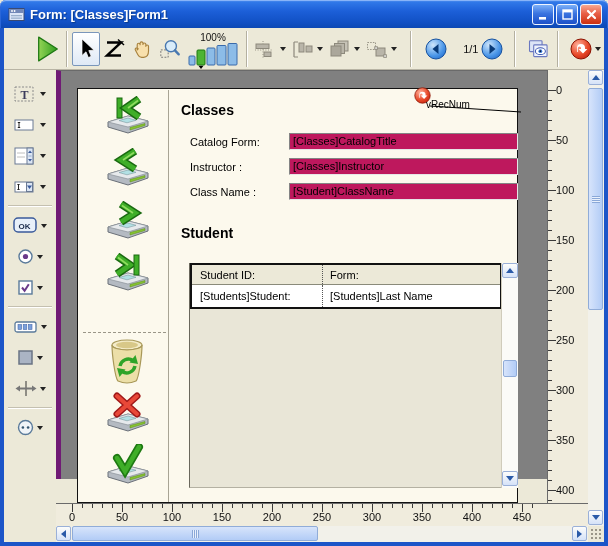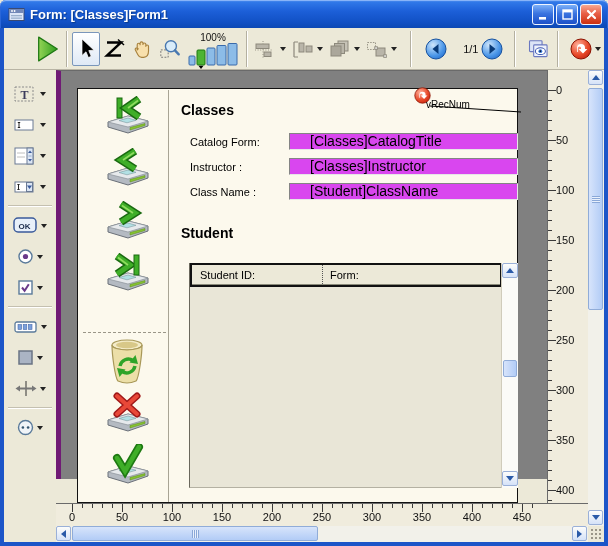--- a/index.html
+++ b/index.html
@@ -36,22 +36,22 @@
   .pitem{height:27px;margin-top:4px;display:flex;align-items:center;justify-content:center;gap:3px;background:none;border:none;padding:0;}
   .psep{height:2px;margin:5px 4px 1px 4px;background:linear-gradient(180deg,#c4c0b0 0 1px,#fff 1px 2px);}
   
   .canvas{position:absolute;left:56px;top:70px;width:491px;height:409px;background:#808080;border-top:1px solid #6a6a6a;border-left:5px solid #701a75;}
   .page{position:absolute;left:16px;top:17px;width:441px;height:415px;background:#fcf9ed;border:1px solid #111;}
   .coldiv{position:absolute;left:90px;top:1px;width:1px;height:412px;background:#a8a494;}
   .navbtn{position:absolute;left:26px;width:48px;height:46px;background:none;border:none;padding:0;}
   .dashsep{position:absolute;left:5px;top:243px;width:83px;border-top:1px dashed #9a9688;}
   .heading{position:absolute;font-size:14px;font-weight:bold;color:#000;}
   .flabel{position:absolute;left:112px;font-size:11px;color:#000;white-space:nowrap;}
-  .ffield{position:absolute;left:211px;width:229px;height:17px;background:#d946ef;
-    border:1px solid;border-color:#848484 #e6e6e6 #e6e6e6 #848484;font-size:14px;line-height:15px;padding-left:20px;white-space:nowrap;overflow:hidden;}
+  .ffield{position:absolute;left:211px;width:229px;height:17px;background:#be185d;
+    border:1px solid;border-color:#848484 #e6e6e6 #e6e6e6 #848484;font-size:11px;line-height:15px;padding-left:3px;white-space:nowrap;overflow:hidden;}
   .recnum{position:absolute;left:348px;top:10px;font-size:10px;color:#000;}
   .redorb{position:absolute;left:336px;top:-2px;width:17px;height:17px;}
   .markerline{position:absolute;left:350px;top:14px;}
   
   .subform{position:absolute;left:111px;top:174px;width:329px;height:225px;background:#e9e6d7;border-left:1px solid #6a685c;border-bottom:1px solid #b4b1a2;}
   .sftable{position:absolute;left:0;top:0;width:312px;border:2px solid #111;background:#fff;}
   .sfhead{display:flex;height:20px;background:#ece9d8;border-bottom:1px solid #8a8a7a;font-size:11px;align-items:center;}
   .sfrow{display:flex;height:22px;background:#fff;font-size:11px;align-items:center;}
   .c1{width:130px;padding-left:8px;white-space:nowrap;overflow:hidden;}
   .c2{flex:1;padding-left:7px;border-left:1px dotted #555;height:100%;display:flex;align-items:center;white-space:nowrap;overflow:hidden;}
@@ -467,20 +467,24 @@
       <span class="flabel" style="top:97px">Class Name :</span>
       <div class="ffield" style="top:94px">[Student]ClassName</div>
 
       <span class="heading" style="left:103px;top:136px">Student</span>
 
       <div class="subform">
         <div class="sftable">
           <div class="sfhead">
             <span class="c1">Student ID:</span>
             <span class="c2">Form:</span>
+          </div>
+          <div class="sfrow">
+            <span class="c1">[Students]Student:</span>
+            <span class="c2">[Students]Last Name</span>
           </div>
         </div>
         <div class="sfsb">
           <button class="sbbtn" style="left:0;top:0;width:16px">
               <span class="arrowglyph aup"></span>
             </button>
           <div style="position:absolute;left:1px;top:97px;width:14px;height:17px;border:1px solid #90acd8;border-radius:2px;background:linear-gradient(90deg,#d7e4fb,#b2ccf6)"></div>
           <button class="sbbtn" style="left:0;top:208px;width:16px">
               <span class="arrowglyph adown"></span>
             </button>

